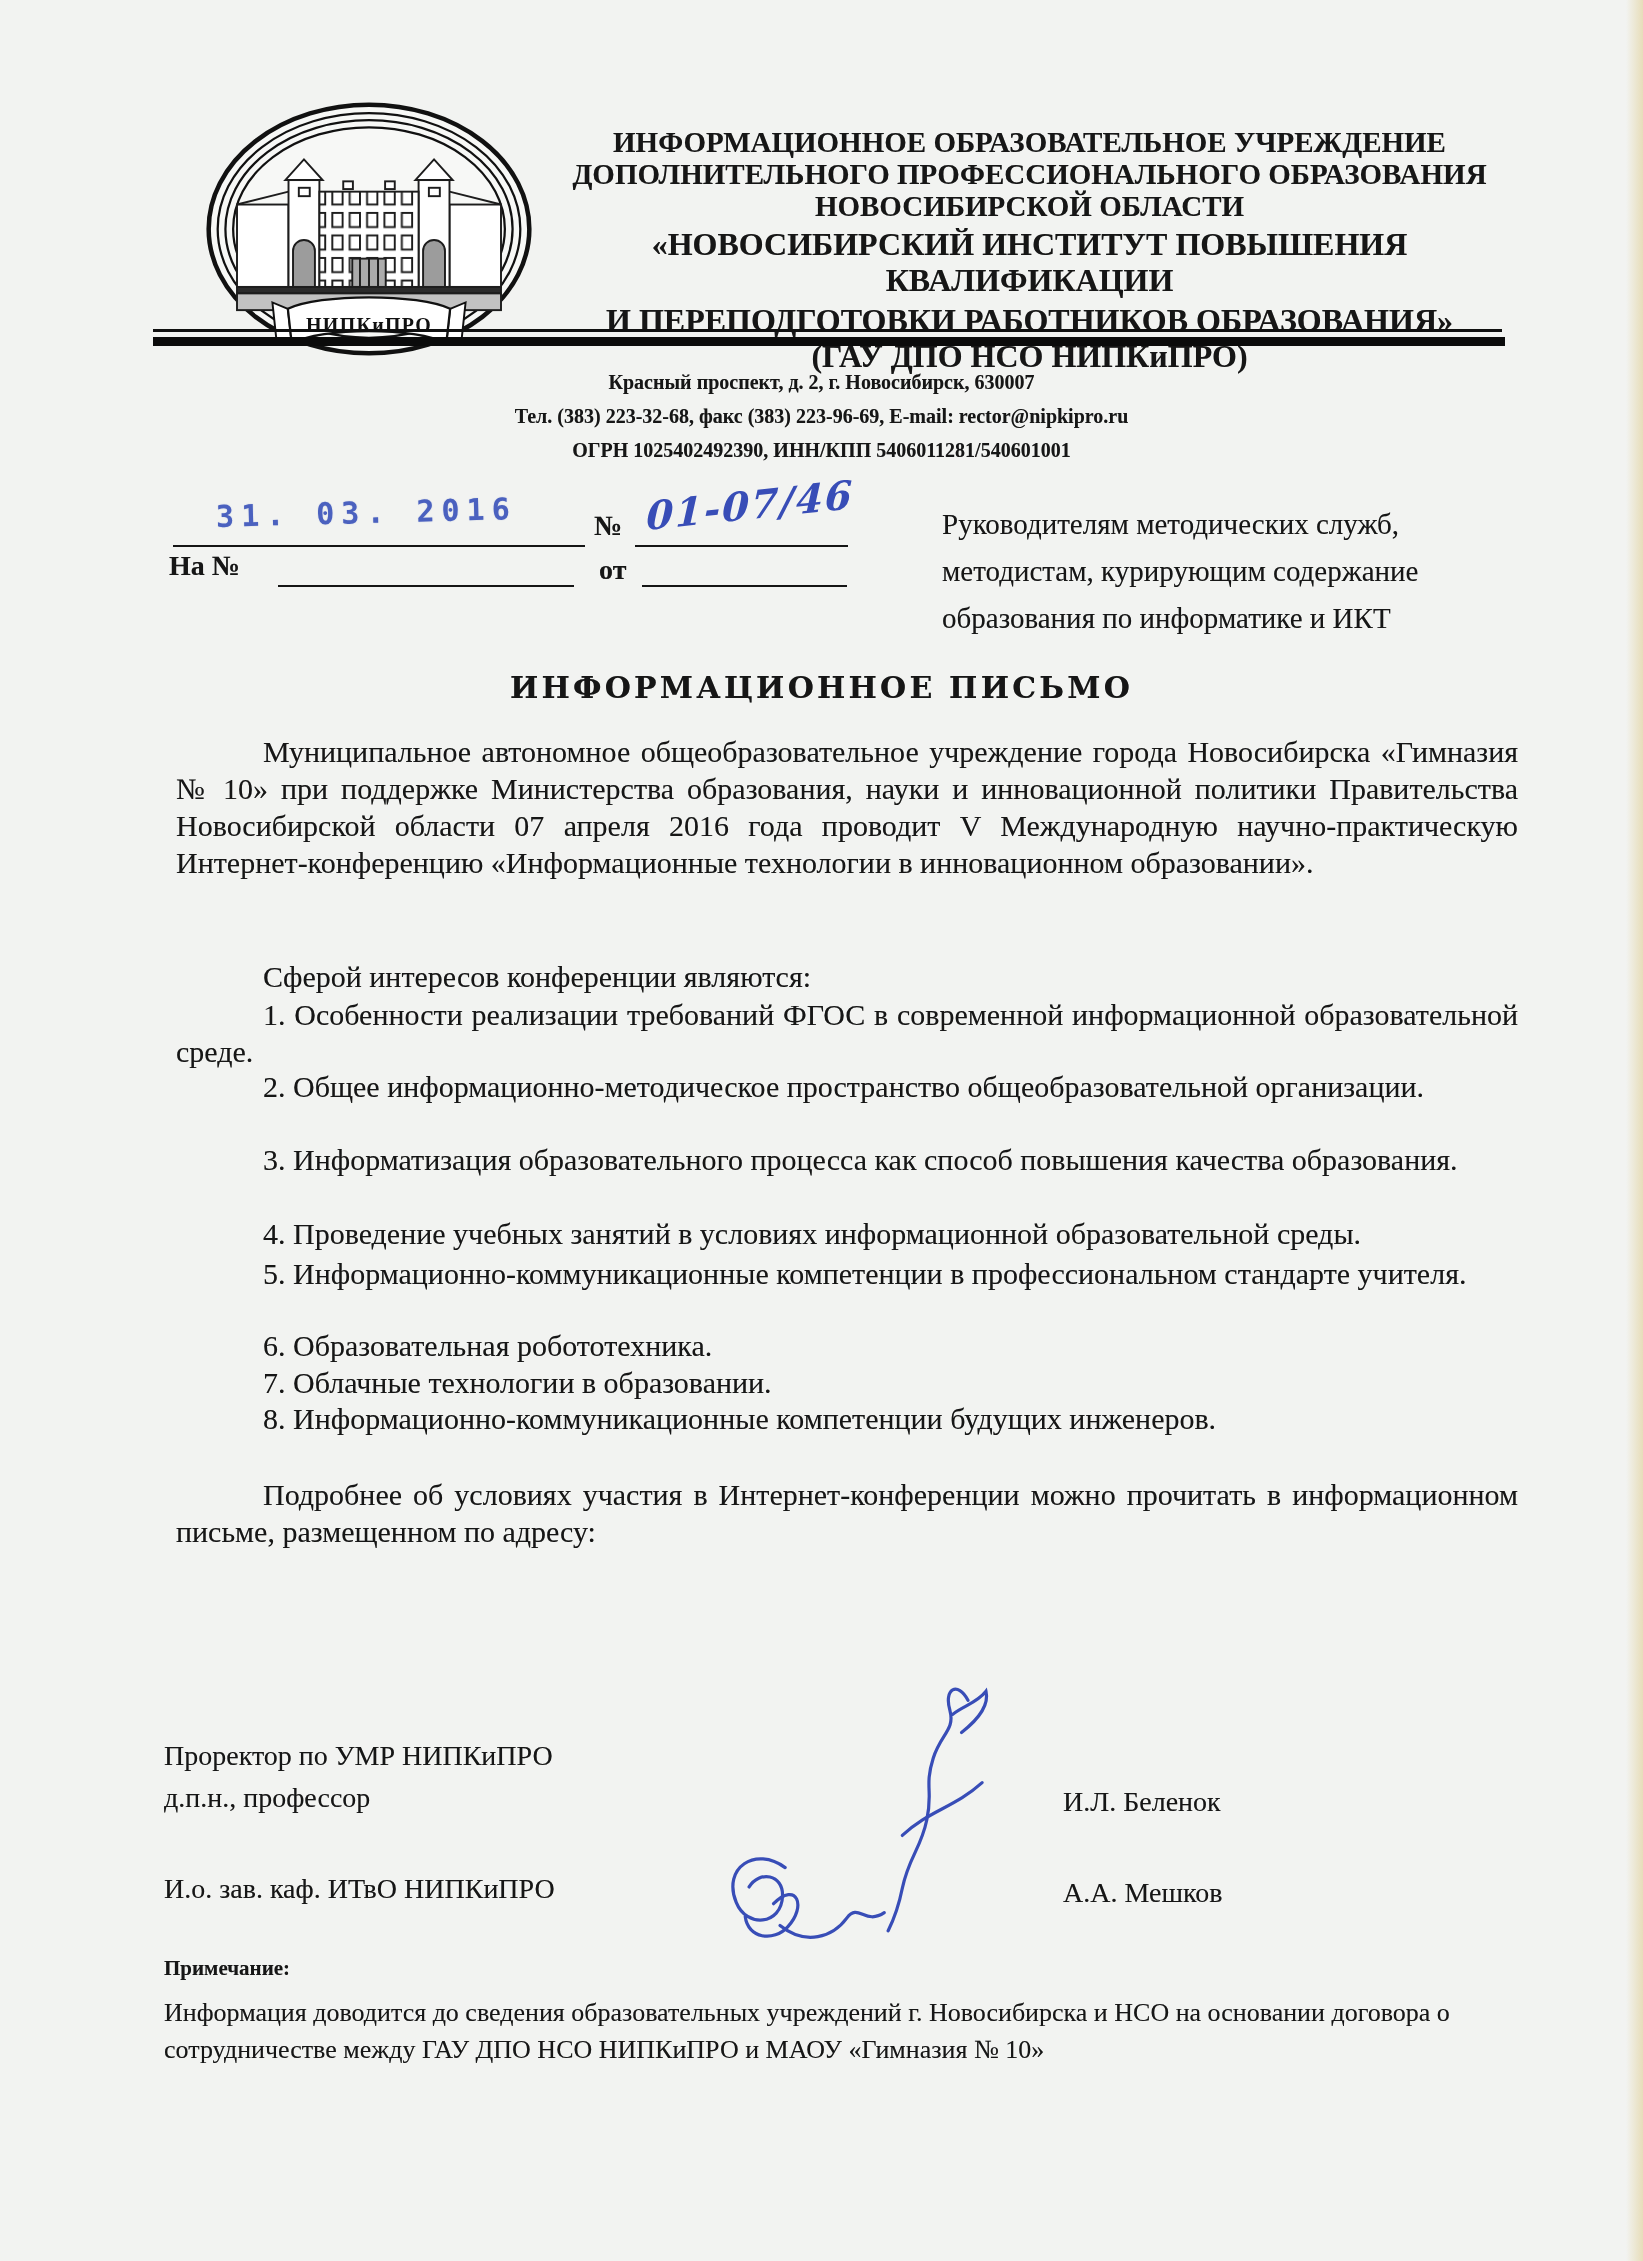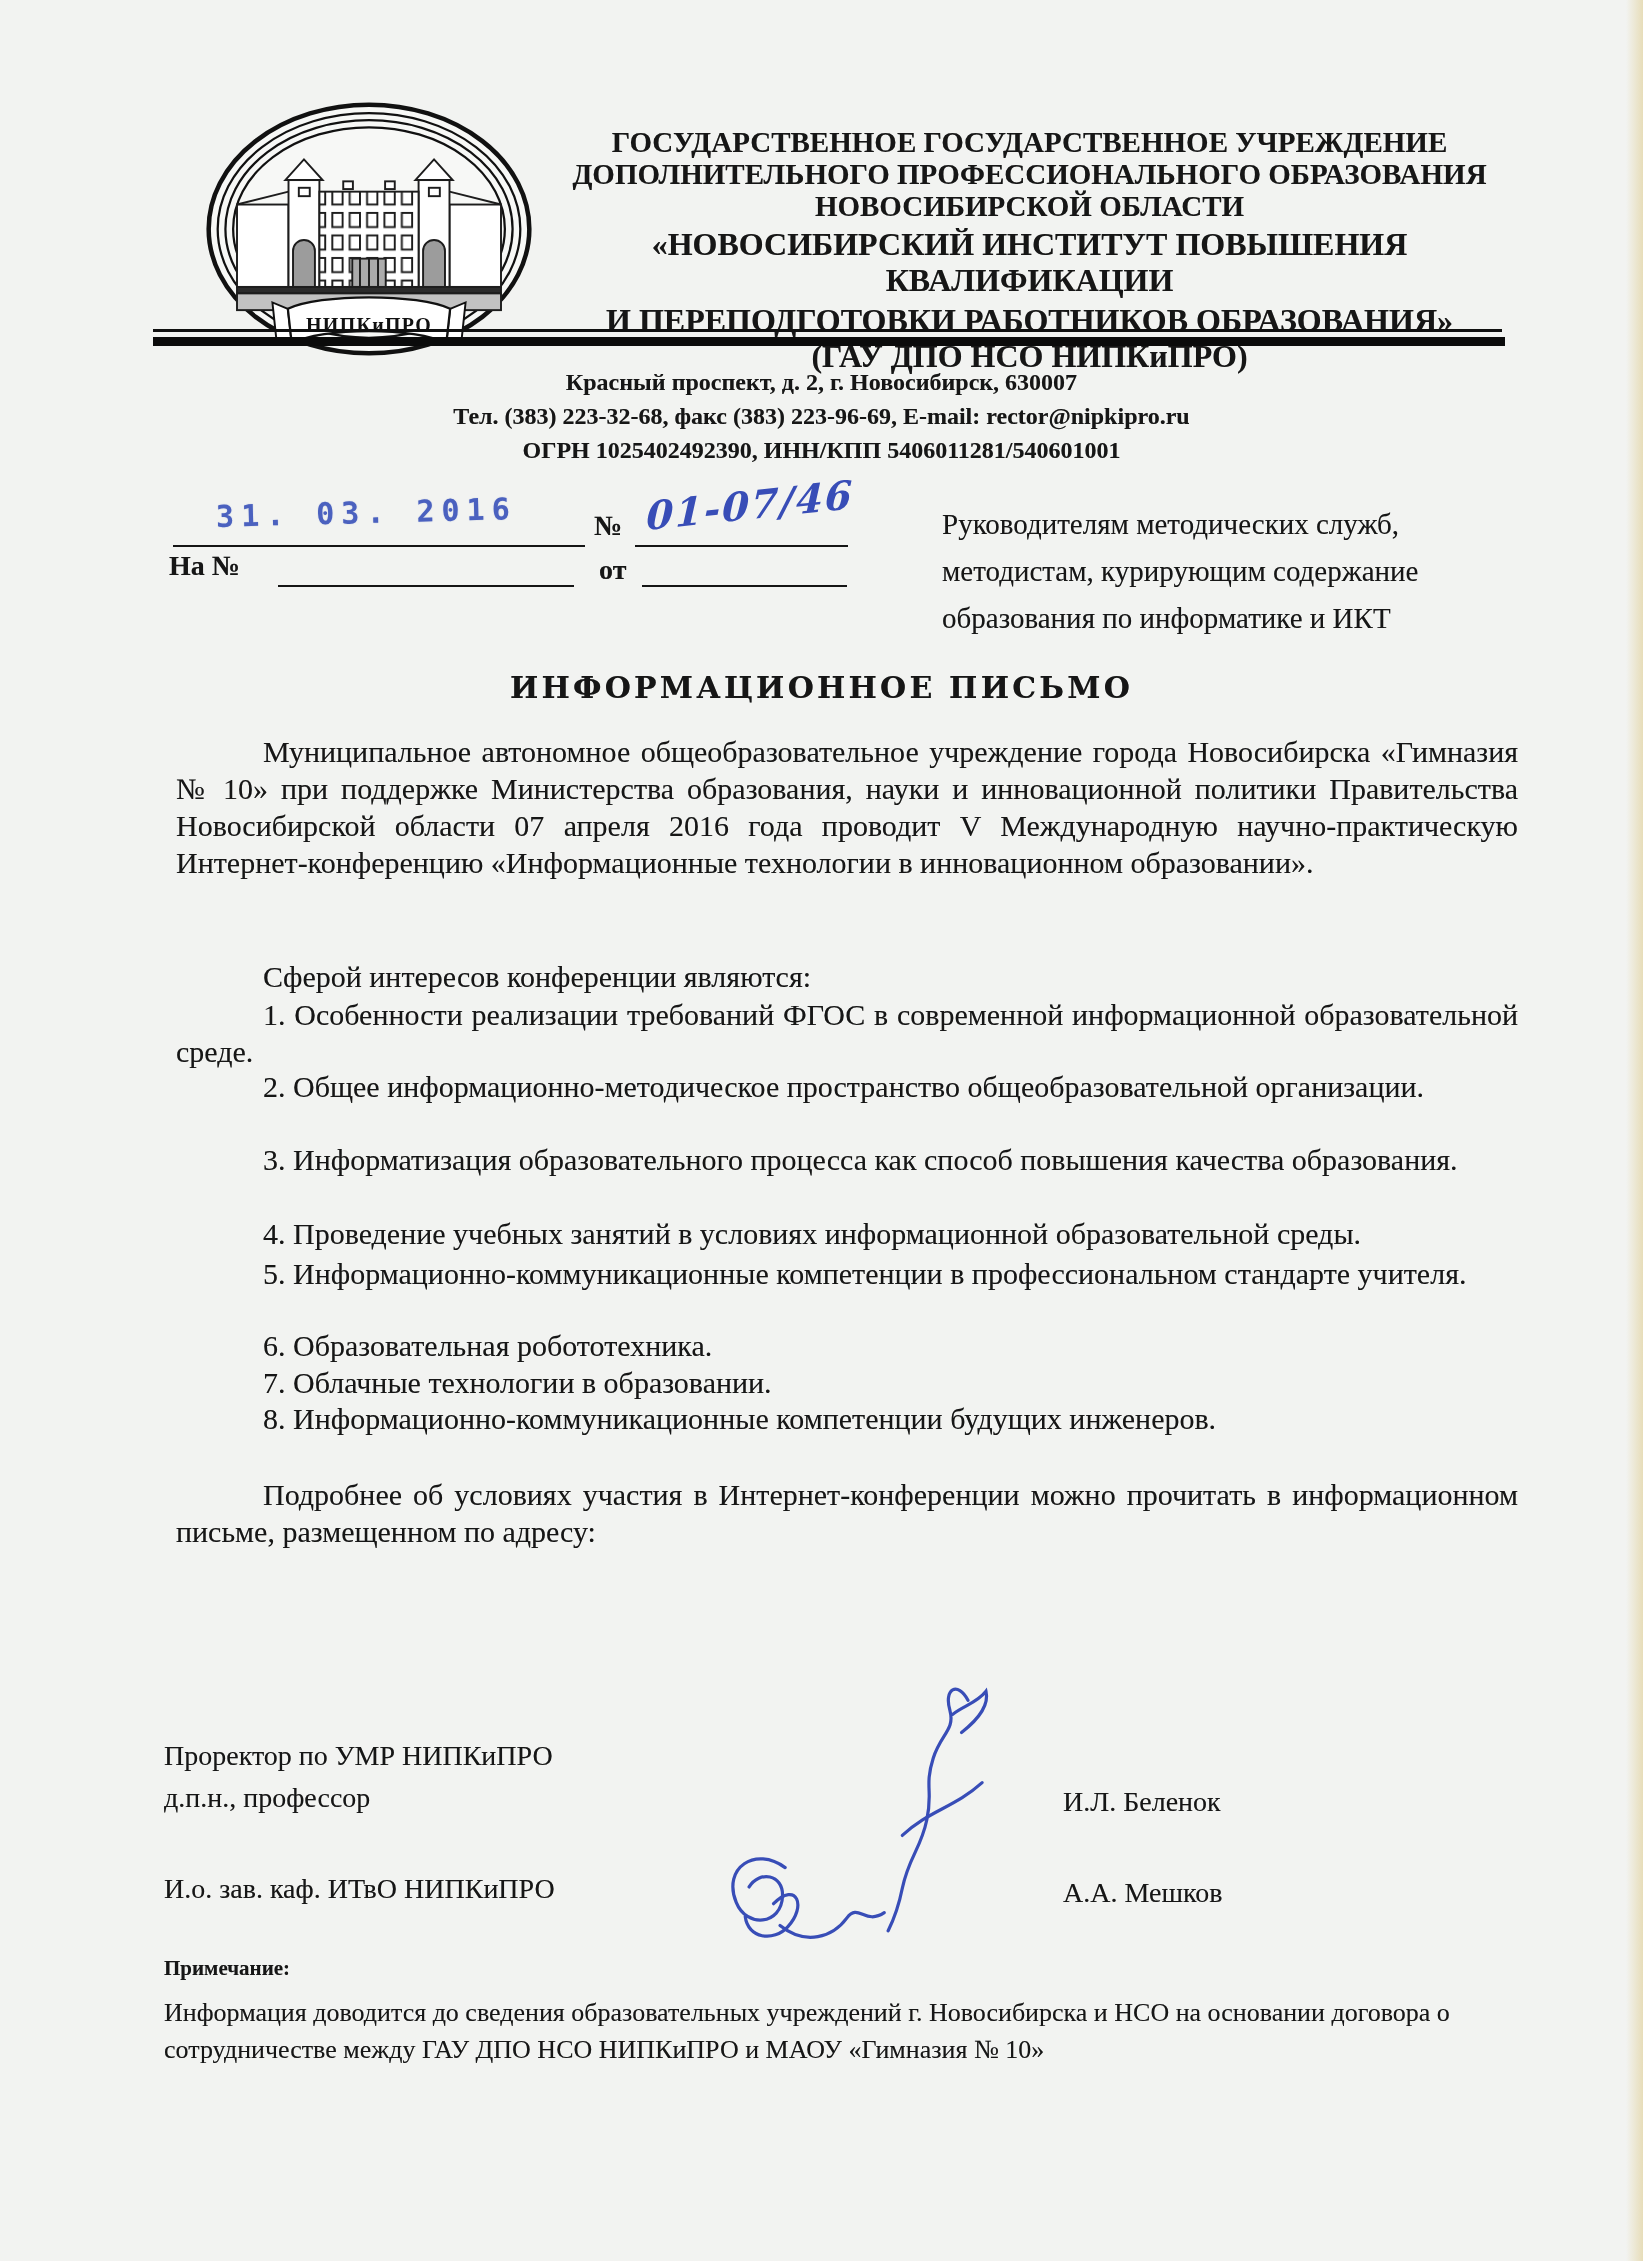--- a/index.html
+++ b/index.html
@@ -24,21 +24,21 @@
   
   .org-block { left: 548px; top: 126px; width: 963px; text-align: center; }
   .org-top { font-size: 29px; font-weight: bold; line-height: 32px; }
   .org-name { font-size: 32px; font-weight: bold; line-height: 36px; margin-top: 3.9px; }
   .org-abbr { font-size: 32px; font-weight: bold; line-height: 36px; }
 
   .rule-thin  { left: 153px; top: 329px; width: 1349px; height: 2.6px;  background: #101010; }
   .rule-thick { left: 153px; top: 337px; width: 1352px; height: 9px; background: #0b0b0b; }
 
   .addr { left: 0; top: 365px; width: 1643px; text-align: center;
-          font-size: 24px; font-weight: bold; line-height: 34px; }
+          font-size: 20px; font-weight: bold; line-height: 34px; }
 
   
   .blank { border-bottom: 2.6px solid #151515; height: 0; }
   .ref-label { font-size: 28px; font-weight: bold; }
   .stamp {
     font-family: "DejaVu Sans Mono", monospace;
     font-weight: bold; font-size: 30px; letter-spacing: 7px;
     color: #3d55bb; transform: rotate(-1.5deg); opacity: .92;
     text-shadow: 0 0 1.3px rgba(61,85,187,.35);
     white-space: nowrap;
@@ -130,21 +130,21 @@
       <g>
         <polygon points="152,330 128,320 134,376 158,384" fill="#ffffff" stroke="#111" stroke-width="3"></polygon>
         <polygon points="404,330 428,320 422,376 398,384" fill="#ffffff" stroke="#111" stroke-width="3"></polygon>
         <path d="M152 330 C 200 306 356 306 404 330 L 398 384 C 352 358 204 358 158 384 Z" fill="#ffffff" stroke="#111" stroke-width="3.5"></path>
         <text x="278" y="366" text-anchor="middle" font-family="Liberation Serif, serif" font-size="31" font-weight="bold" letter-spacing="2" fill="#111">НИПКиПРО</text>
       </g>
     </svg>
   </div>
 
   <div class="abs org-block">
-    <div class="org-top ink">ГОСУДАРСТВЕННОЕ ГОСУДАРСТВЕННОЕ УЧРЕЖДЕНИЕ</div>
+    <div class="org-top ink">ИНФОРМАЦИОННОЕ ОБРАЗОВАТЕЛЬНОЕ УЧРЕЖДЕНИЕ</div>
     <div class="org-top ink">ДОПОЛНИТЕЛЬНОГО ПРОФЕССИОНАЛЬНОГО ОБРАЗОВАНИЯ</div>
     <div class="org-top ink">НОВОСИБИРСКОЙ ОБЛАСТИ</div>
     <div class="org-name ink">«НОВОСИБИРСКИЙ ИНСТИТУТ ПОВЫШЕНИЯ КВАЛИФИКАЦИИ</div>
     <div class="org-name ink">И ПЕРЕПОДГОТОВКИ РАБОТНИКОВ ОБРАЗОВАНИЯ»</div>
     <div class="org-abbr ink">(ГАУ ДПО НСО НИПКиПРО)</div>
   </div>
 
   <div class="abs rule-thin"></div>
   <div class="abs rule-thick"></div>
 

